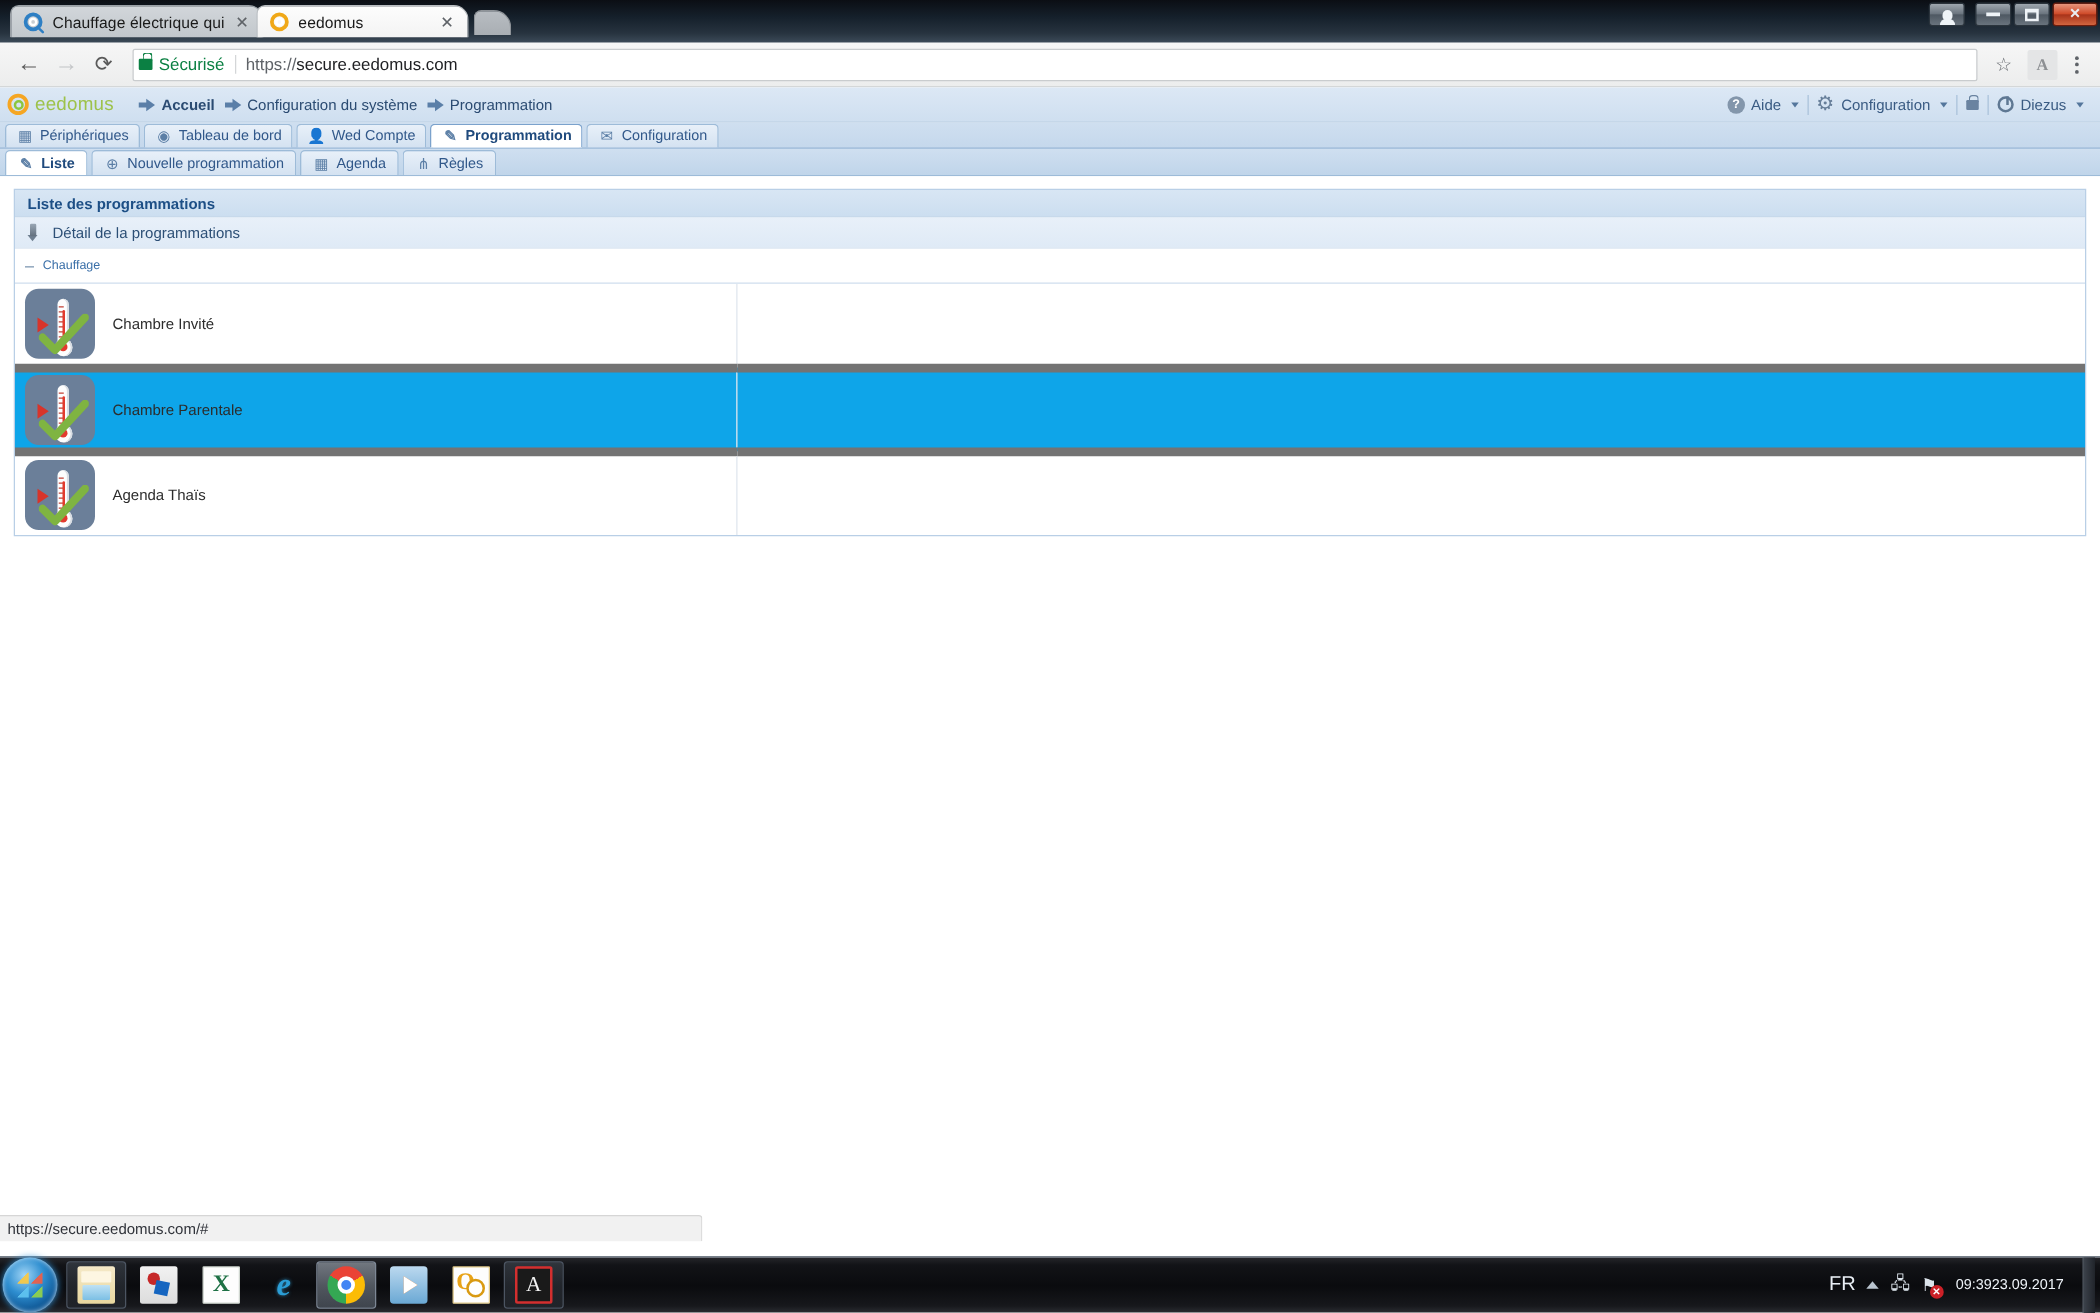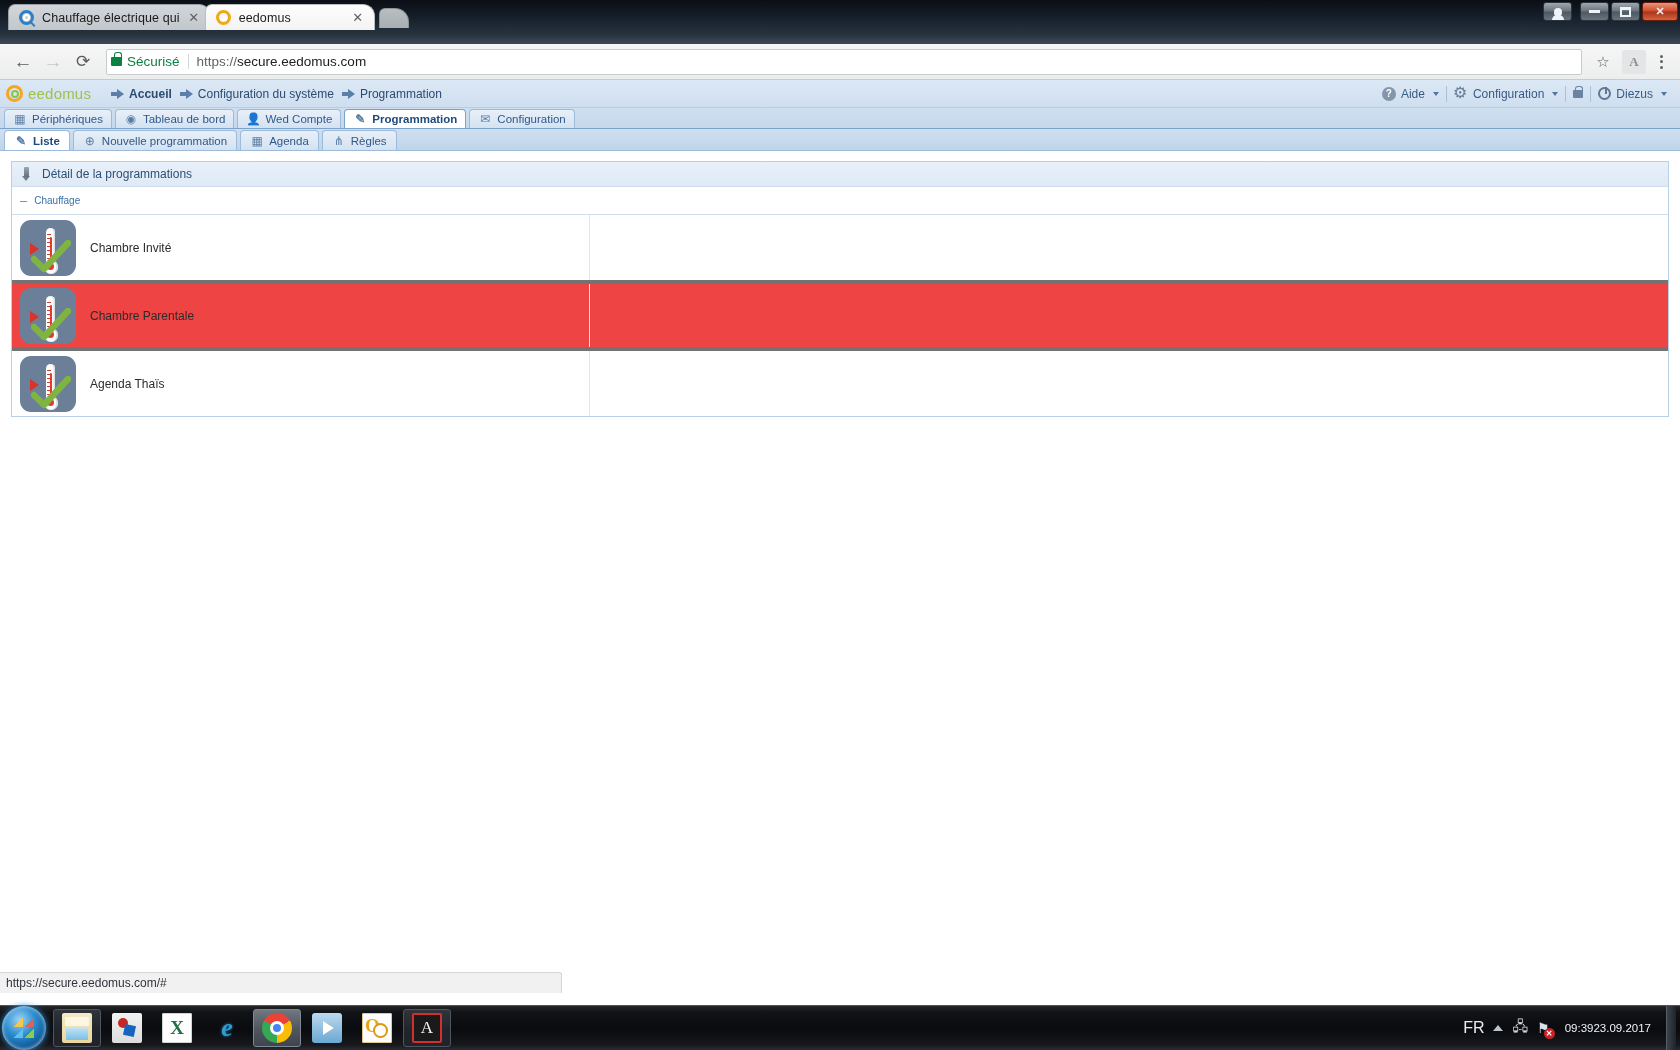--- a/index.html
+++ b/index.html
@@ -5,21 +5,21 @@
   * { margin:0; padding:0; box-sizing:border-box; }
   html,body { width:1680px; height:1050px; overflow:hidden; }
   body {
     font-family:"Liberation Sans", sans-serif;
     background:#ffffff;
     -webkit-font-smoothing:antialiased;
   }
 
   
   .titlebar {
-    position:relative; height:44px; width:1680px;
+    position:relative; height:34px; width:1680px;
     background:linear-gradient(180deg,#0b0e14 0%, #15202b 40%, #27333f 78%, #3c4a58 100%);
     overflow:hidden;
   }
   .tabstrip { position:absolute; left:8px; top:2px; height:28px; display:flex; align-items:flex-end; }
   .tab {
     position:relative; height:26px; display:flex; align-items:center;
     padding:0 8px 0 10px; margin-right:-6px;
     font-size:12px; color:#222;
     border-radius:7px 12px 0 0;
     background:linear-gradient(180deg,#d2d6da 0%, #c2c7cc 100%);
@@ -189,22 +189,22 @@
   }
   .minus { font-size:13px; color:#6d89a8; line-height:1; }
   .group-name { font-size:10px; color:#3a6fa8; }
 
   table.proglist { width:100%; border-collapse:collapse; table-layout:fixed; }
   table.proglist td { vertical-align:middle; }
   .col-icon { width:72px; }
   .col-name { width:505px; border-right:1px solid #dfe6ee; }
   .col-rest { width:auto; }
   tr.prow { height:67px; }
-  tr.prow.alt td { background:#ef4444; }
-  tr.prow td { border-bottom:4px solid #737373; }
+  tr.prow.alt td { background:#0ea5e9; }
+  tr.prow td { border-bottom:7px solid #737373; }
   tr.prow:last-child td { border-bottom:none; }
   .prog-name { font-size:12px; color:#2c2c2c; padding-left:6px; }
 
   
   .tile {
     width:56px; height:56px; border-radius:11px; background:#6b7f99;
     margin-left:8px; position:relative; overflow:hidden;
   }
   .therm-stem {
     position:absolute; left:26px; top:8px; width:9px; height:38px;
@@ -452,20 +452,21 @@
     </div>
     <div class="stab">
       <span class="ti">⋔</span>
       <span>Règles</span>
     </div>
   </div>
 
   <div class="content">
     <div class="panel">
 
+      <div class="panel-title">Liste des programmations</div>
 
       <div class="panel-sub">
         <span class="pencil"></span>
         <span>Détail de la programmations</span>
       </div>
 
       <div class="group-row">
         <span class="minus">–</span>
         <span class="group-name">Chauffage</span>
       </div>

